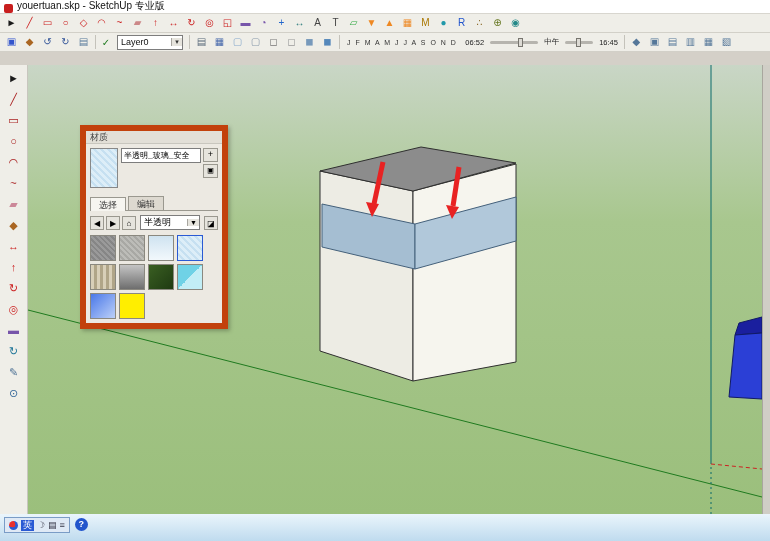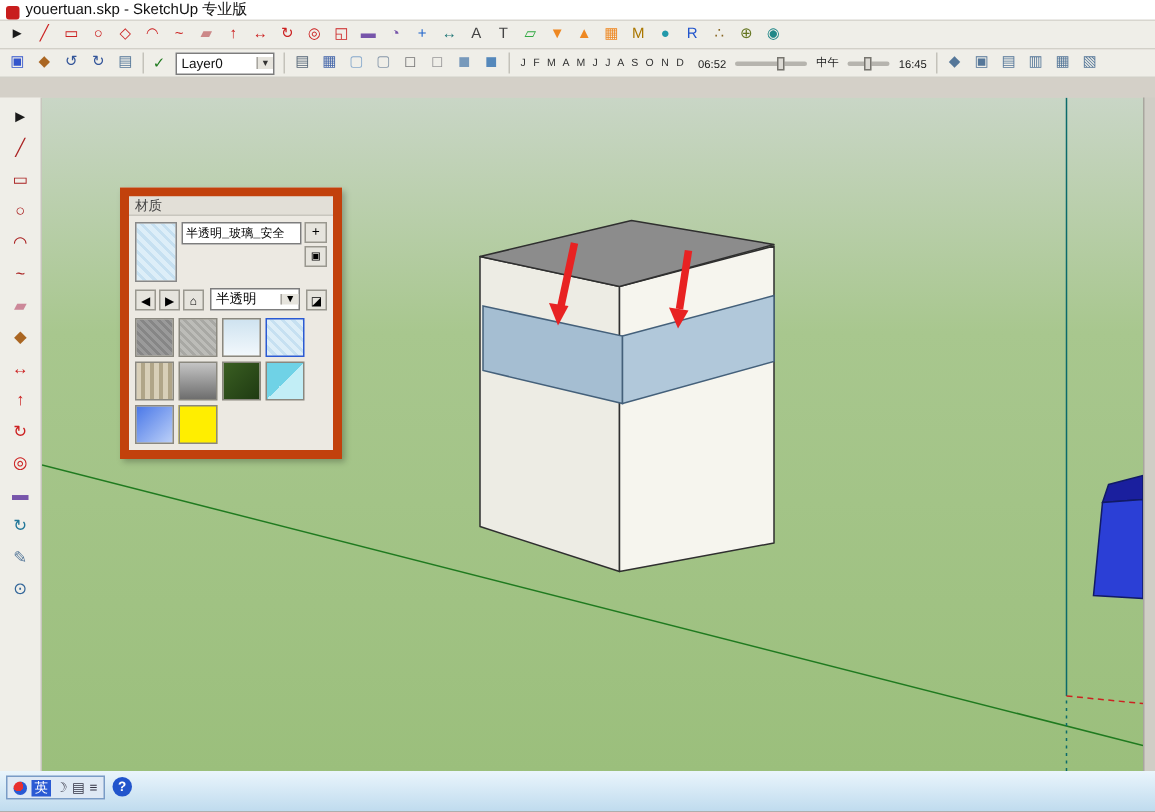--- a/index.html
+++ b/index.html
@@ -238,20 +238,24 @@
         <div class="mp-preview"></div>
         <div class="mp-topright">
           <input class="mp-name-input" value="半透明_玻璃_安全" style="">
           <span class="mp-sidebtns">
 
           <span class="mp-sidebtn">+</span>
               <span class="mp-sidebtn">▣</span>
             </span>
         </div>
       </div>
+      <div class="mp-tabs">
+        <span class="mp-tab active">选择</span>
+        <span class="mp-tab">编辑</span>
+      </div>
       <div class="mp-nav">
         <span class="mp-navbtn">◀</span>
         <span class="mp-navbtn">▶</span>
         <span class="mp-navbtn">⌂</span>
         <span class="mp-dropdown">
           <span class="val">半透明</span>
           <span class="arr">▼</span>
         </span>
         <span class="mp-navbtn">◪</span>
       </div>

